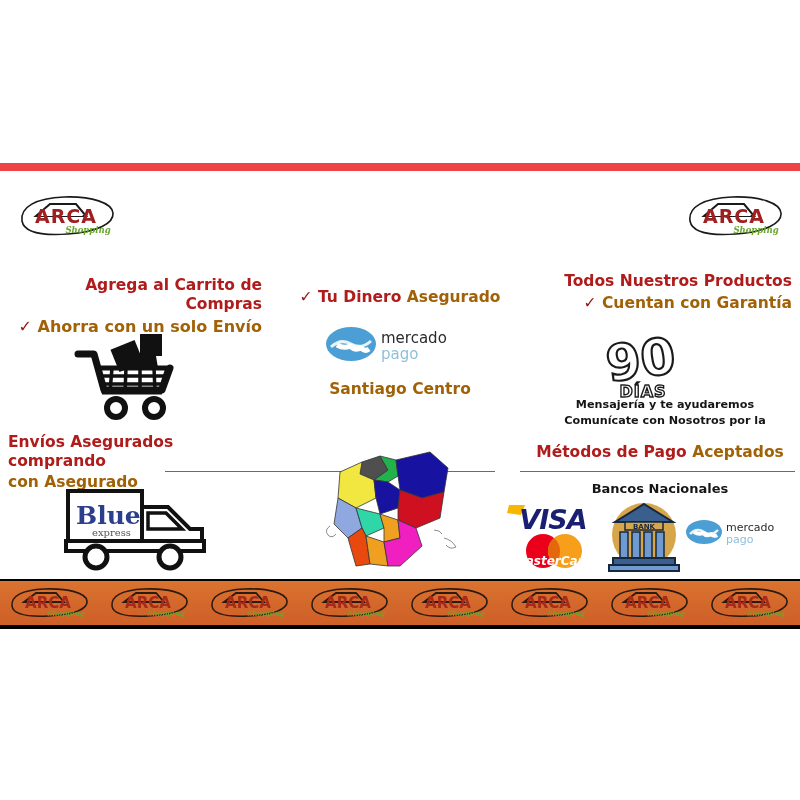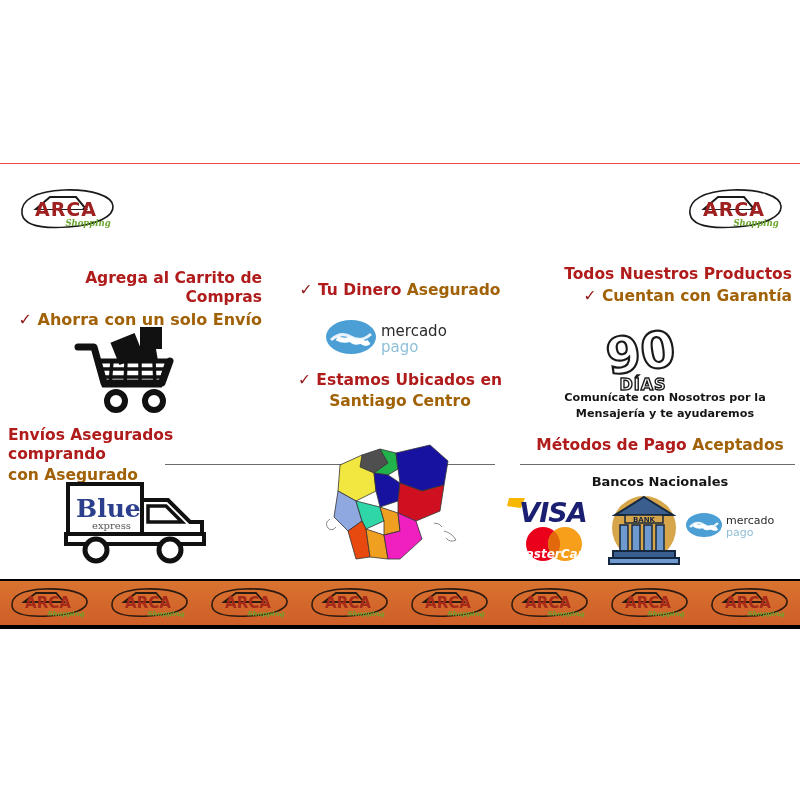--- a/index.html
+++ b/index.html
@@ -4,21 +4,21 @@
 <style>
   html,body{margin:0;padding:0;}
   body{
     width:800px;height:800px;background:#ffffff;
     font-family:"Liberation Sans", sans-serif;
     overflow:hidden;position:relative;
   }
   .banner{
     position:absolute;left:0;top:163px;width:800px;height:466px;
     background:#ffffff;
-    border-top:1px solid #ef4444;
+    border-top:8px solid #ef4444;
     border-bottom:4px solid #000000;
     box-sizing:border-box;
     overflow:hidden;
   }
 
   .logo-left{position:absolute;left:14px;top:20px;width:108px;height:52px;}
   .logo-right{position:absolute;right:10px;top:20px;width:108px;height:52px;}
 
   
   .title{
@@ -166,24 +166,20 @@
     <svg viewBox="0 0 148 42" width="148" height="42">
       <ellipse cx="26" cy="21" rx="25" ry="17" fill="#4b9fd5"></ellipse>
       <path d="M6 24 q10 -9 20 -3 q10 6 20 -3" fill="none" stroke="#e8f3fb" stroke-width="3"></path>
       <path d="M12 22 q7 4 13 1 q5 5 11 2 q4 4 8 1" fill="#ffffff" stroke="#ffffff" stroke-width="5" stroke-linejoin="round"></path>
       <text x="56" y="20" font-family="DejaVu Sans, sans-serif" font-size="15" fill="#2b2b2b">mercado</text>
       <text x="56" y="36" font-family="DejaVu Sans, sans-serif" font-size="15" fill="#8fbfd9">pago</text>
     </svg>
   </div>
 
   <div class="c2 hd">
-    <div>
-      <span class="chk">✓</span>
-      <span class="red">Estamos Ubicados en</span>
-    </div>
     <div class="row2 grn">Santiago Centro</div>
   </div>
 
   <div class="map">
     <svg viewBox="0 0 150 130" width="150" height="130">
       <g stroke="#333" stroke-width="0.8">
         <path d="M44 16 L62 10 L70 24 L56 34 L42 28 Z" fill="#4f4f4f"></path>
         <path d="M62 10 L78 14 L80 30 L70 36 L56 34 L70 24 Z" fill="#22b24c"></path>
         <path d="M78 14 L112 6 L130 22 L126 46 L104 52 L82 44 L80 30 Z" fill="#1712a0"></path>
         <path d="M22 26 L44 16 L42 28 L56 34 L58 52 L38 62 L20 52 Z" fill="#f2e740"></path>
@@ -213,22 +209,22 @@
   </div>
 
   <div class="badge90">
     <svg viewBox="0 0 110 72" width="110" height="72">
       <text x="54" y="48" font-family="DejaVu Sans, sans-serif" font-size="50" font-weight="bold" fill="none" stroke="#1a1a1a" stroke-width="2.2" text-anchor="middle" transform="rotate(-8 54 40)">90</text>
       <text x="55" y="68" font-family="DejaVu Sans, sans-serif" font-size="16" font-weight="bold" fill="none" stroke="#1a1a1a" stroke-width="1.4" text-anchor="middle" letter-spacing="1">DÍAS</text>
     </svg>
   </div>
 
   <div class="r1note">
+    <div>Mensajería y te ayudaremos</div>
     <div>Comunícate con Nosotros por la</div>
-    <div>Mensajería y te ayudaremos</div>
   </div>
 
   <div class="r2 hd">
     <span class="red">Métodos de Pago</span>
     <span class="grn">Aceptados</span>
   </div>
   <div class="rule-right"></div>
   <div class="bancos">Bancos Nacionales</div>
 
   <div class="visa">

